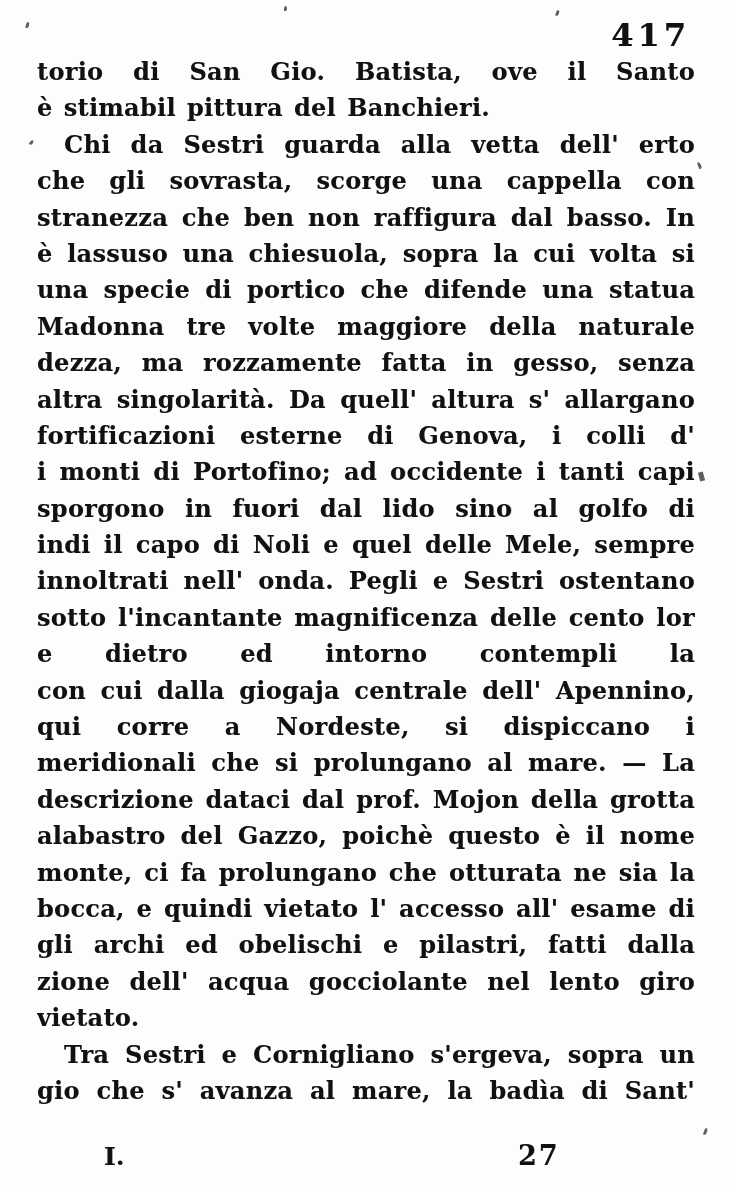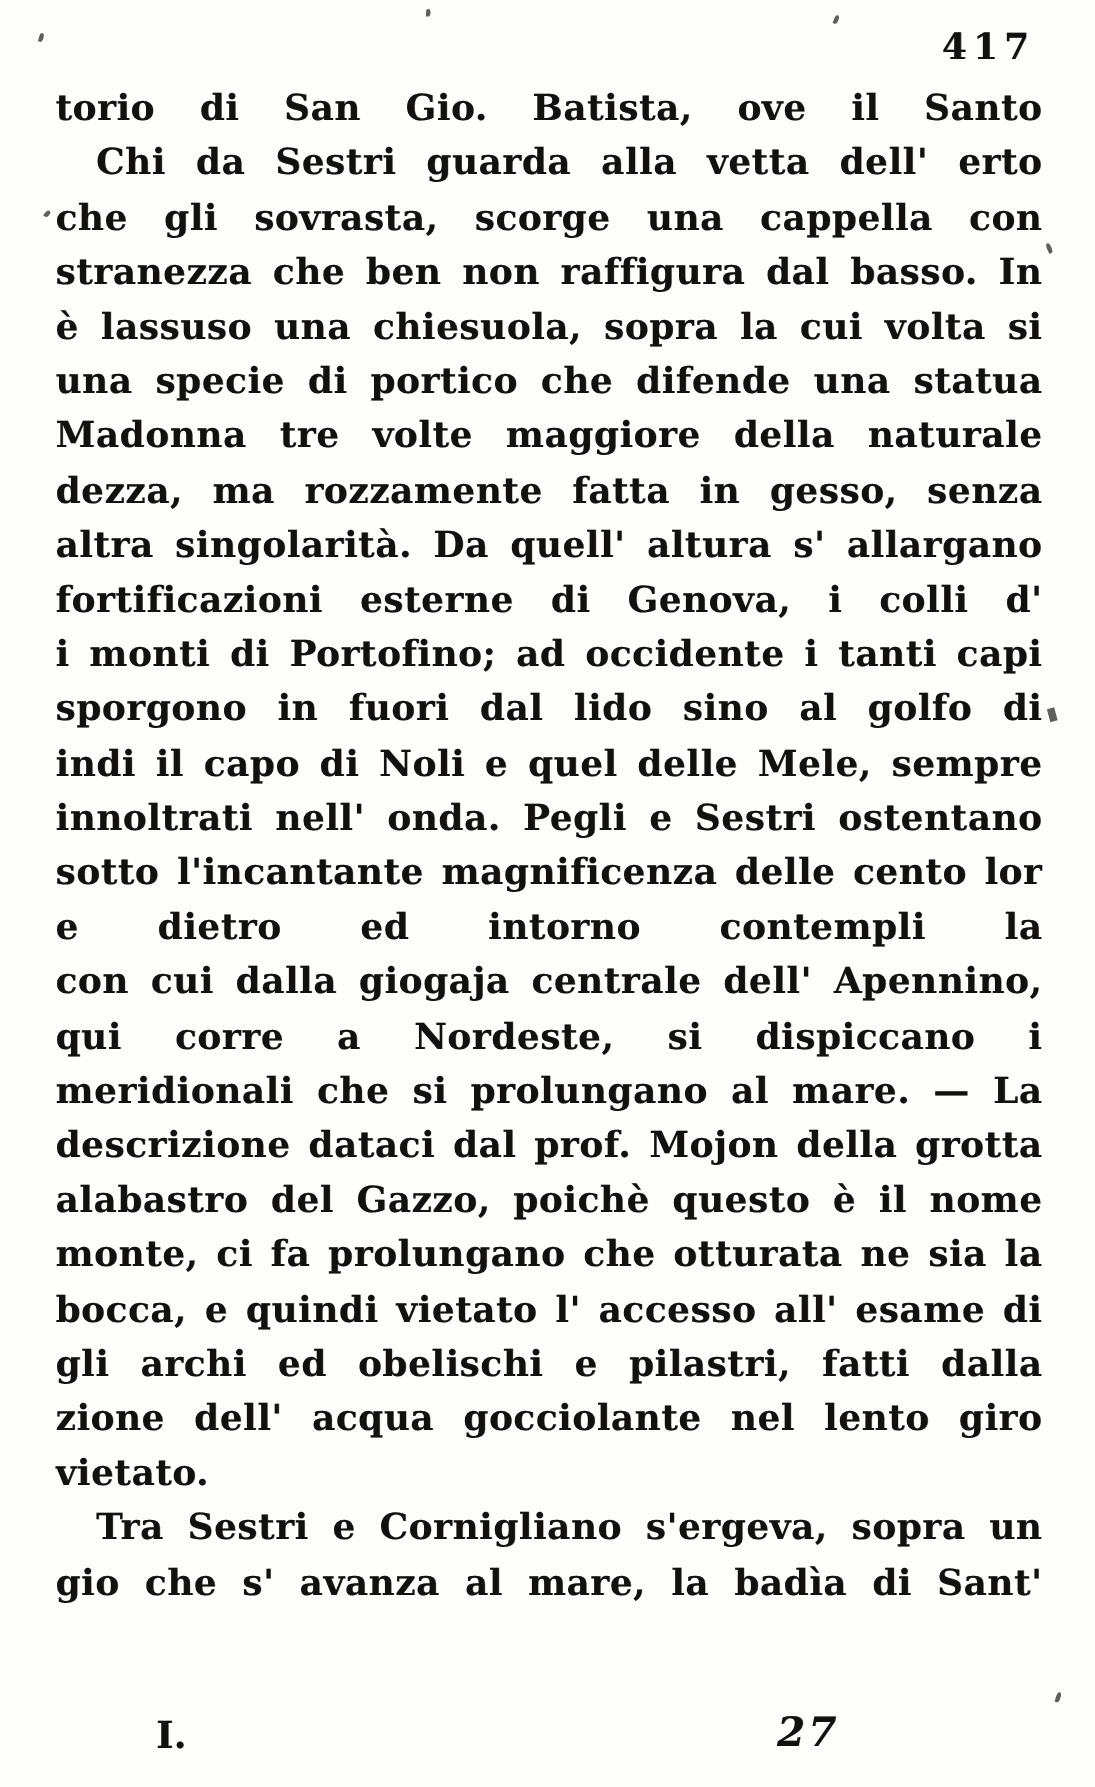--- a/index.html
+++ b/index.html
@@ -9,21 +9,21 @@
     height: 1191px;
     background: #fdfdfc;
     overflow: hidden;
     font-family: "DejaVu Serif", serif;
     color: #121110;
   }
   .page-number {
     position: absolute;
     top: 16px;
     right: 40px;
-    font-size: 24px;
+    font-size: 32px;
     letter-spacing: 4px;
     font-weight: bold;
     text-shadow: 0.4px 0.3px 0 rgba(0,0,0,0.45);
     margin-left: 16px;
   }
   .body-text {
     position: absolute;
     left: 37px;
     top: 54px;
     width: 658px;
@@ -42,37 +42,38 @@
   }
   .line.indent { text-indent: 27px; }
   .line.flush { text-align-last: left; }
   .footer-sig {
     position: absolute;
     font-size: 25px;
     font-weight: bold;
     text-shadow: 0.3px 0.2px 0 rgba(0,0,0,0.4);
   }
   .sig-volume { left: 104px; top: 1142px; }
-  .sig-sheet  { left: 518px; top: 1140px; font-size: 27px; letter-spacing: 2px; font-style: italic; }
+  .sig-sheet  { left: 518px; top: 1140px; font-size: 27px; letter-spacing: 2px; }
   .speck {
     position: absolute;
     background: #2a2a2a;
     border-radius: 50% 50% 50% 0;
     opacity: 0.75;
   }
 </style>
 </head>
 <body>
 
 <div class="page">
 
   <div class="page-number">417</div>
 
   <div class="body-text">
     <div class="line">torio di San Gio. Batista, ove il Santo Precursore</div>
+    <div class="line flush">è stimabil pittura del Banchieri.</div>
     <div class="line indent">Chi da Sestri guarda alla vetta dell' erto monte</div>
     <div class="line">che gli sovrasta, scorge una cappella con qualche</div>
     <div class="line">stranezza che ben non raffigura dal basso. In fatto</div>
     <div class="line">è lassuso una chiesuola, sopra la cui volta si leva</div>
     <div class="line">una specie di portico che difende una statua della</div>
     <div class="line">Madonna tre volte maggiore della naturale gran-</div>
     <div class="line">dezza, ma rozzamente fatta in gesso, senza veruna</div>
     <div class="line">altra singolarità. Da quell' altura s' allargano mira-</div>
     <div class="line">fortificazioni esterne di Genova, i colli d' Albaro ,</div>
     <div class="line">i monti di Portofino; ad occidente i tanti capi che</div>

